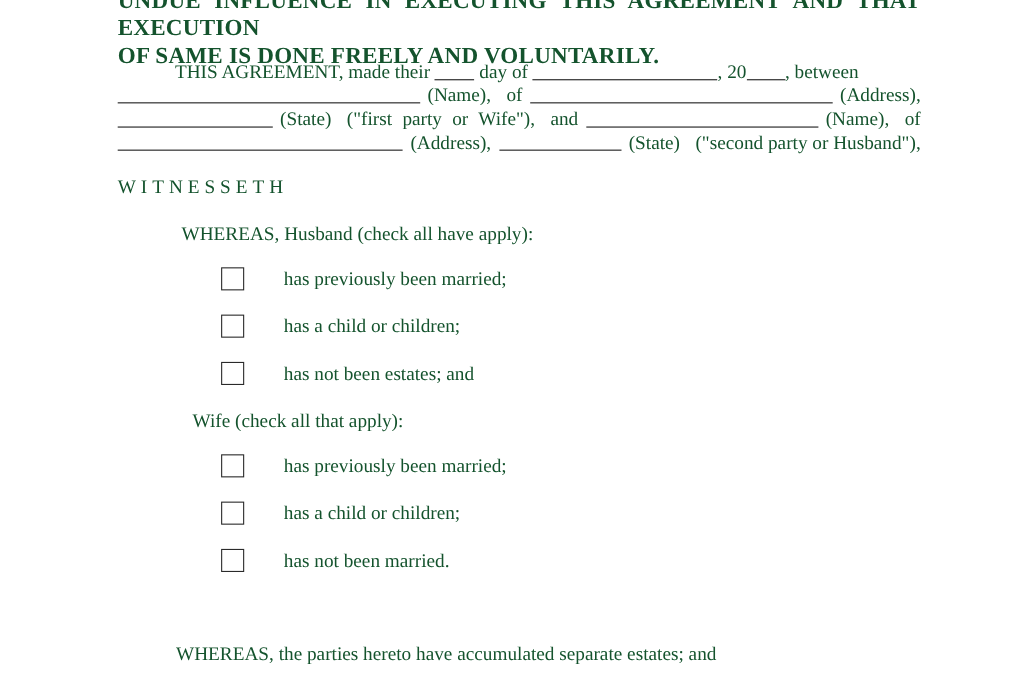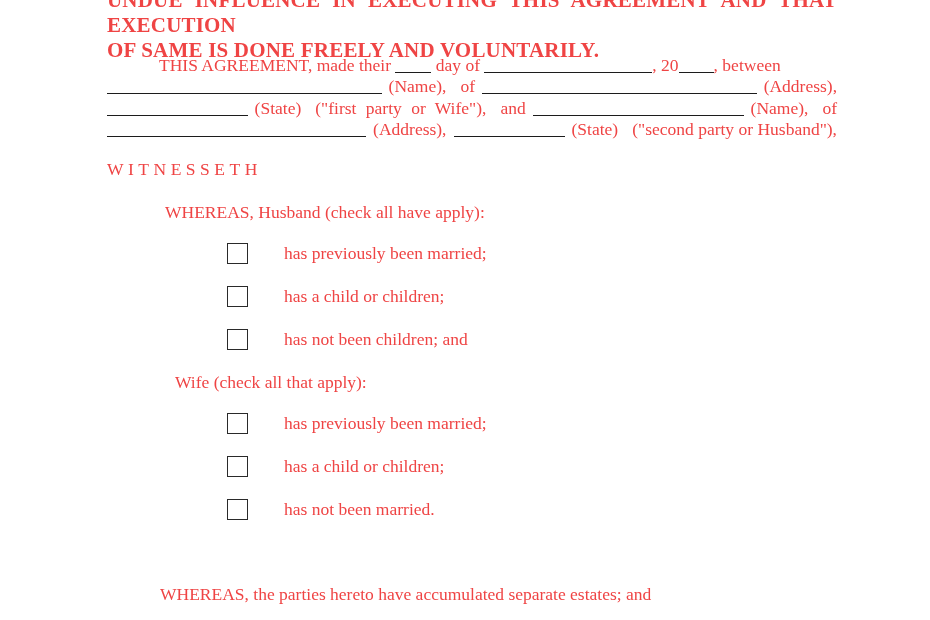--- a/index.html
+++ b/index.html
@@ -2,21 +2,21 @@
 <html><head>
 <meta charset="utf-8">
 <style>
   html,body{margin:0;padding:0;background:#9a9a9a;}
   .page{
     position:relative;
     width:930px;height:620px;
     background:#ffffff;
     overflow:hidden;
     font-family:"Liberation Serif","DejaVu Serif",serif;
-    color:#ef4444;
+    color:#14532d;
   }
   
   .heading{
     position:absolute;left:107px;top:-12px;width:730px;
     font-size:21px;font-weight:bold;line-height:25px;
     letter-spacing:.2px;
   }
   .heading .justify-line{text-align:justify;text-align-last:justify;}
   
   .intro{position:absolute;left:107px;top:55px;width:730px;font-size:17.5px;}
@@ -33,21 +33,21 @@
   }
   .flexline .blank{display:block;height:17px;border-bottom:1.8px solid #1c1c1c;}
   .grow1{flex-grow:1;} .grow2{flex-grow:2;} .grow3{flex-grow:3;} .grow7{flex-grow:7;}
   .ws{word-spacing:5px;}
   .indent{padding-left:52px;}
   
   .textline{position:absolute;font-size:17.5px;line-height:20px;white-space:nowrap;}
   .witnesseth{letter-spacing:4.5px;}
   
   .cbrow{
-    position:absolute;left:227px;height:22px;
+    position:absolute;left:201px;height:22px;
     display:flex;align-items:center;text-align:center;
   }
   .cbx{
     width:19px;height:19px;
     border:1.8px solid #2a2a2a;
     background:#ffffff;
     flex:0 0 auto;
   }
   .cblabel{
     margin-left:36px;
@@ -103,21 +103,21 @@
   <div class="cbrow" style="top:242px">
     <span class="cbx"></span>
     <span class="cblabel">has previously been married;</span>
   </div>
   <div class="cbrow" style="top:285px">
     <span class="cbx"></span>
     <span class="cblabel">has a child or children;</span>
   </div>
   <div class="cbrow" style="top:328px">
     <span class="cbx"></span>
-    <span class="cblabel">has not been children; and</span>
+    <span class="cblabel">has not been estates; and</span>
   </div>
 
   <div class="textline" style="left:175px;top:372px">Wife (check all that apply):</div>
 
   <div class="cbrow" style="top:412px">
     <span class="cbx"></span>
     <span class="cblabel">has previously been married;</span>
   </div>
   <div class="cbrow" style="top:455px">
     <span class="cbx"></span>

